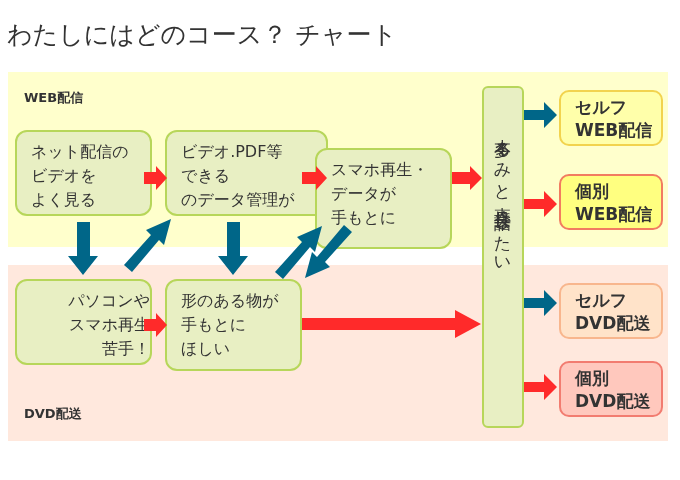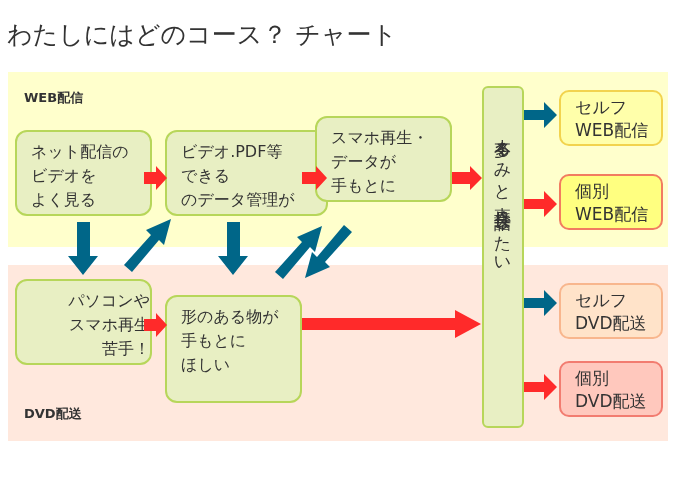--- a/index.html
+++ b/index.html
@@ -5,21 +5,21 @@
   html,body{margin:0;padding:0;background:#fff;}
   body{width:680px;height:480px;position:relative;overflow:hidden;font-family:"DejaVu Sans",sans-serif;color:#333;}
   .title{position:absolute;left:7px;top:18px;font-size:25px;color:#333;letter-spacing:0;text-align:right;}
   .band{position:absolute;}
   .band-web{left:8px;top:72px;width:660px;height:175px;background:#ffffcc;}
   .band-dvd{left:8px;top:265px;width:660px;height:176px;background:#ffe8dd;}
   .band-label{position:absolute;font-size:13px;font-weight:bold;color:#333;}
   .box{position:absolute;background:#e8efc3;border:2px solid #b7d65a;border-radius:12px;box-sizing:border-box;font-size:16px;line-height:24px;padding:8px 0 0 14px;color:#333;}
   .vbox{position:absolute;left:482px;top:86px;width:42px;height:342px;background:#e8efc3;border:2px solid #b7d65a;border-radius:6px;box-sizing:border-box;}
   .vtext{position:absolute;left:0;top:38px;width:100%;writing-mode:vertical-rl;font-size:17px;line-height:38px;letter-spacing:2px;color:#333;}
-  .res{position:absolute;width:104px;height:56px;border-radius:10px;box-sizing:border-box;font-size:17px;font-weight:normal;line-height:23px;padding:4px 0 0 14px;color:#333;}
+  .res{position:absolute;width:104px;height:56px;border-radius:10px;box-sizing:border-box;font-size:17px;font-weight:bold;line-height:23px;padding:4px 0 0 14px;color:#333;}
   .r1{left:559px;top:90px;background:#ffffaa;border:2px solid #f2d34e;}
   .r2{left:559px;top:174px;background:#ffff80;border:2px solid #f27c60;}
   .r3{left:559px;top:283px;background:#ffe3c9;border:2px solid #f8b68d;}
   .r4{left:559px;top:361px;background:#ffc8bd;border:2px solid #f27c70;}
   svg.arrows{position:absolute;left:0;top:0;width:680px;height:480px;pointer-events:none;}
 </style>
 </head>
 <body>
 
 <div class="title">わたしにはどのコース？ チャート</div>
@@ -34,31 +34,31 @@
 <div class="box" style="left:15px;top:130px;width:137px;height:86px;">
   <div>ネット配信の</div>
   <div>ビデオを</div>
   <div>よく見る</div>
 </div>
 <div class="box" style="left:165px;top:130px;width:163px;height:86px;">
   <div>ビデオ.PDF等</div>
   <div>できる</div>
   <div>のデータ管理が</div>
 </div>
-<div class="box" style="left:315px;top:116px;width:137px;height:86px;">
+<div class="box" style="left:315px;top:148px;width:137px;height:101px;">
   <div>スマホ再生・</div>
   <div>データが</div>
   <div>手もとに</div>
 </div>
 <div class="box" style="left:15px;top:279px;width:137px;height:86px;text-align:right;">
   <div>パソコンや</div>
   <div>スマホ再生</div>
   <div>苦手！</div>
 </div>
-<div class="box" style="left:165px;top:295px;width:137px;height:108px;">
+<div class="box" style="left:165px;top:279px;width:137px;height:92px;">
   <div>形のある物が</div>
   <div>手もとに</div>
   <div>ほしい</div>
 </div>
 
 <div class="vbox">
   <div class="vtext">本多るみと直接会話したい</div>
 </div>
 
 <div class="res r1">

